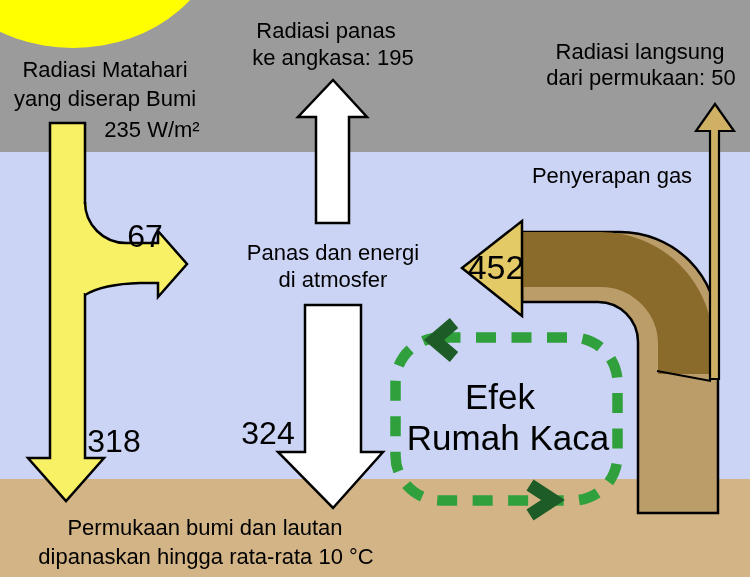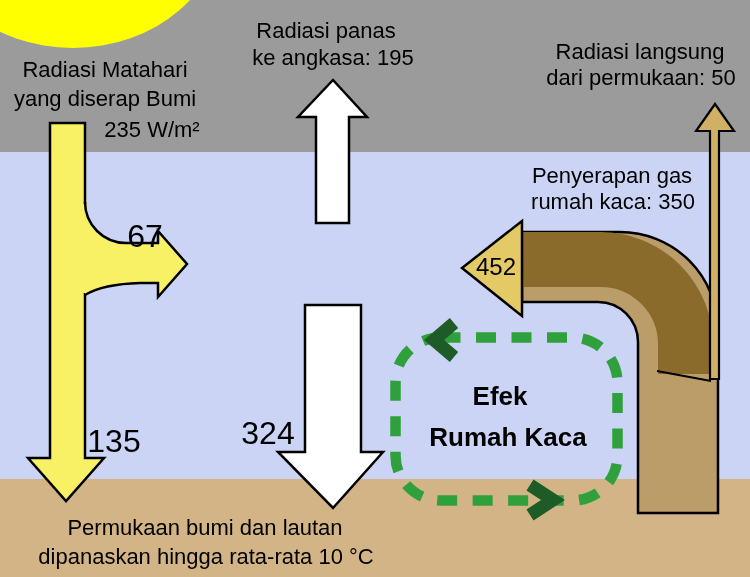--- a/index.html
+++ b/index.html
@@ -14,21 +14,21 @@
   #sun{
     position:absolute;left:-77px;top:-208px;width:300px;height:256px;
     border-radius:50%;background:var(--sun,#ffff00);
   }
   svg{position:absolute;left:0;top:0;}
   .lbl{
     position:absolute;transform:translate(-50%,-50%);
     white-space:nowrap;font-size:22px;line-height:1;color:var(--text,#000);
   }
   .num{font-size:32px;}
-  .big{font-size:26px;font-weight:bold;}
+  .big{font-size:35px;font-weight:normal;}
 </style>
 </head>
 <body>
 
 <div id="stage" style="--space: #9b9b9b; --sky: #cbd4f4; --ground: #d2b486; --sun: #ffff00; --solar-yellow: #f8f165; --heat-white: #ffffff; --ir-column: #bb9d69; --ir-absorbed: #8a6b2b; --ir-direct: #cfb065; --ir-emitted-head: #e4c967; --dash-green: #2fa03c; --chevron-green: #1d5b27; --outline: #000000; --text: #000000;">
 
   <div id="space-band" class="band"></div>
   <div id="sky-band" class="band"></div>
   <div id="ground-band" class="band"></div>
   <div id="sun"></div>
@@ -63,27 +63,28 @@
   <div class="lbl" style="left:105px;top:99px">yang diserap Bumi</div>
   <div class="lbl" style="left:152px;top:130px">235 W/m²</div>
 
   <div class="lbl" style="left:326px;top:31px">Radiasi panas</div>
   <div class="lbl" style="left:333px;top:58px">ke angkasa: 195</div>
 
   <div class="lbl" style="left:640px;top:52px">Radiasi langsung</div>
   <div class="lbl" style="left:641px;top:78px">dari permukaan: 50</div>
 
   <div class="lbl" style="left:612px;top:176px">Penyerapan gas</div>
-  <div class="lbl" style="left:613px;top:202px">rumah kaca: 350</div>
 
+  <div class="lbl" style="left:333px;top:253px">Panas dan energi</div>
+  <div class="lbl" style="left:333px;top:280px">di atmosfer</div>
 
   <div class="lbl" style="left:205px;top:528px">Permukaan bumi dan lautan</div>
   <div class="lbl" style="left:206px;top:557px">dipanaskan hingga rata-rata 10 °C</div>
 
   <div class="lbl num" style="left:145px;top:236px">67</div>
-  <div class="lbl num" style="left:114px;top:441px">135</div>
+  <div class="lbl num" style="left:114px;top:441px">318</div>
   <div class="lbl num" style="left:268px;top:433px">324</div>
-  <div class="lbl num" style="left:496px;top:267px;font-size:24px">452</div>
+  <div class="lbl num" style="left:496px;top:267px;font-size:34px">452</div>
 
   <div class="lbl big" style="left:500px;top:396px">Efek</div>
   <div class="lbl big" style="left:508px;top:437px">Rumah Kaca</div>
 
 </div>
 
 </body></html>

